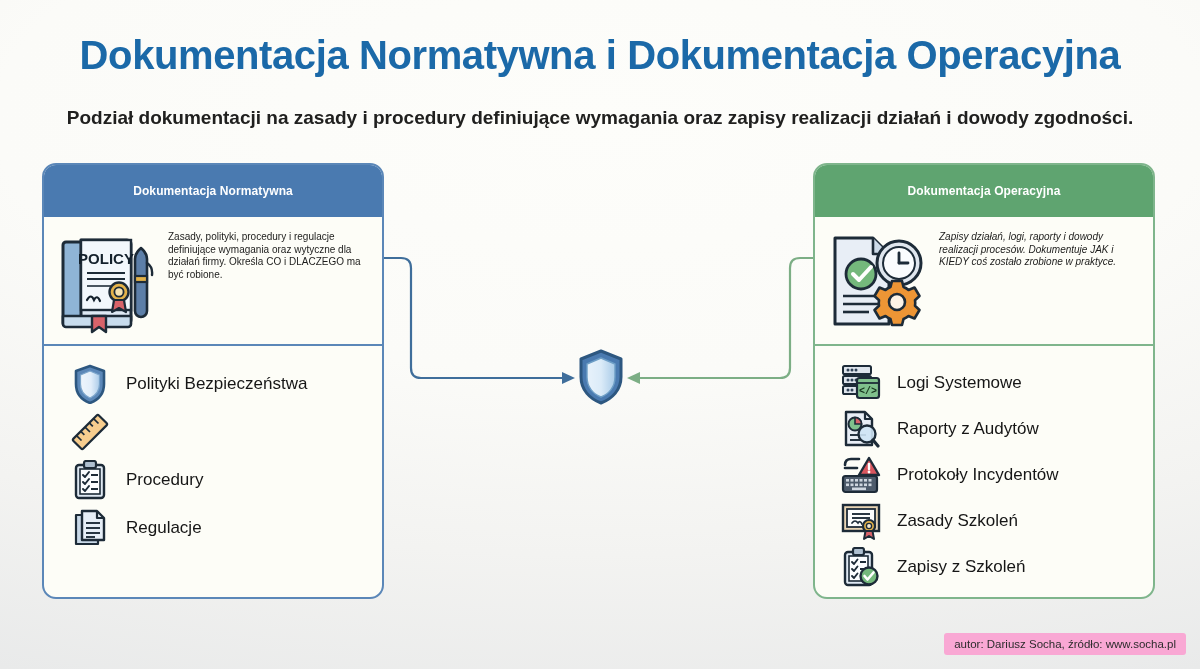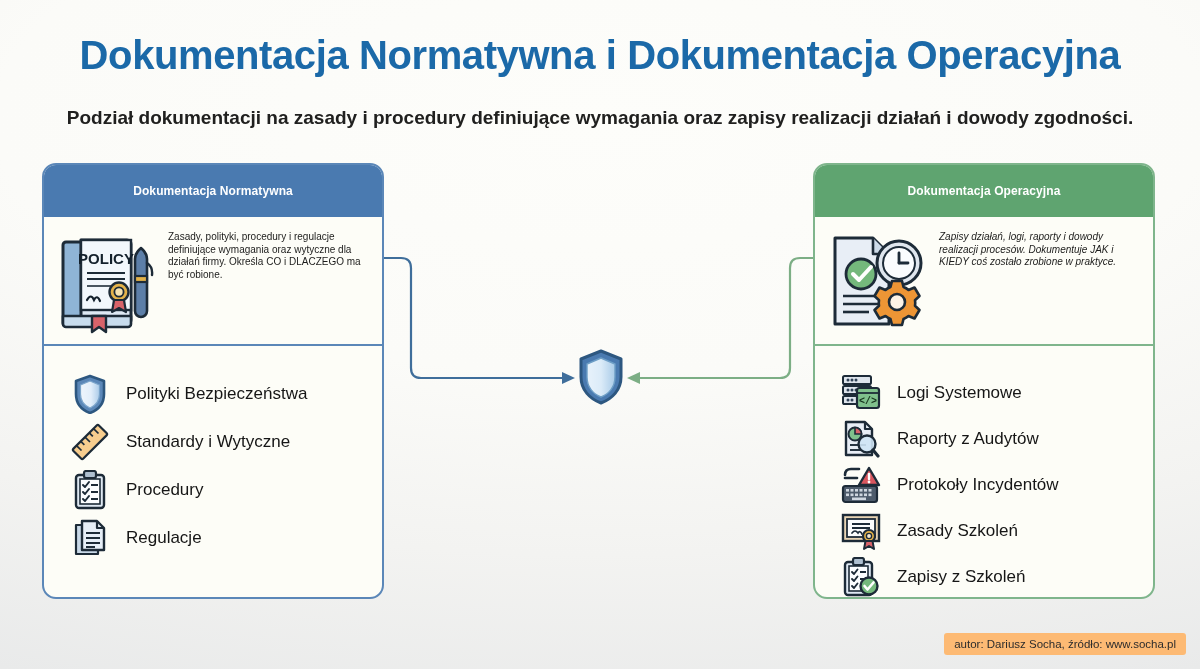--- a/index.html
+++ b/index.html
@@ -52,37 +52,37 @@
   }
   .panel.left .panel-body{border-bottom:2px solid #5b87b8;}
   .panel.right .panel-body{border-bottom:2px solid #7fb58c;font-style:italic;}
 
   .hero-icon{flex:0 0 auto;width:104px;display:flex;align-items:center;}
   .hero-desc{
     flex:1;font-size:10px;line-height:1.26;color:#1c1c1b;font-weight:normal;
     padding-top:2px;white-space:pre-line;
   }
 
-  .panel-list{padding:24px 0 0 0;}
+  .panel-list{padding:14px 0 0 0;}
   .list-item{
     display:flex;align-items:center;gap:16px;
     padding-left:26px;box-sizing:border-box;
   }
   .panel.left .list-item{height:48px;}
   .panel.right .list-item{height:46px;}
   .li-icon{flex:0 0 auto;width:40px;display:flex;align-items:center;justify-content:center;}
   .li-label{font-size:17px;color:#161616;}
 
   
   #wires{position:absolute;left:0;top:0;width:1200px;height:669px;pointer-events:none;}
 
   
   .credit{
     position:absolute;right:14px;bottom:14px;
-    background:#fdba74;color:#2c2c2c;
+    background:#f9a8d4;color:#2c2c2c;
     font-size:11.5px;padding:5px 10px;border-radius:3px;
     white-space:nowrap;
   }
 </style>
 </head>
 <body>
 
 <div id="stage">
 
   <div class="title">Dokumentacja Normatywna i Dokumentacja Operacyjna</div>
@@ -170,21 +170,20 @@
             <g transform="rotate(-45 19 19)">
               <rect x="1" y="12" width="36" height="14" rx="1.6" fill="#f7cd8e" stroke="#1d2b38" stroke-width="2.2"></rect>
               <line x1="7" y1="12" x2="7" y2="19" stroke="#1d2b38" stroke-width="1.7"></line>
               <line x1="13" y1="12" x2="13" y2="17" stroke="#1d2b38" stroke-width="1.7"></line>
               <line x1="19" y1="12" x2="19" y2="19" stroke="#1d2b38" stroke-width="1.7"></line>
               <line x1="25" y1="12" x2="25" y2="17" stroke="#1d2b38" stroke-width="1.7"></line>
               <line x1="31" y1="12" x2="31" y2="19" stroke="#1d2b38" stroke-width="1.7"></line>
             </g>
           </svg>
         </span>
-        <span class="li-label">Standardy i Wytyczne</span>
       </div>
 
       <div class="list-item">
         <span class="li-icon">
           <svg width="32" height="40" viewBox="0 0 32 40">
             <rect x="2" y="5" width="28" height="33" rx="3" fill="#dfe9f3" stroke="#1d2b38" stroke-width="2.4"></rect>
             <rect x="6" y="9" width="20" height="25" fill="#fbfdff" stroke="#1d2b38" stroke-width="1.6"></rect>
             <rect x="10" y="1" width="12" height="7" rx="2" fill="#aebfd0" stroke="#1d2b38" stroke-width="2.2"></rect>
             <path d="M9 15 l2 2 l4 -5" fill="none" stroke="#1d2b38" stroke-width="2" stroke-linecap="round" stroke-linejoin="round"></path>
             <line x1="17" y1="15" x2="24" y2="15" stroke="#1d2b38" stroke-width="2"></line>

